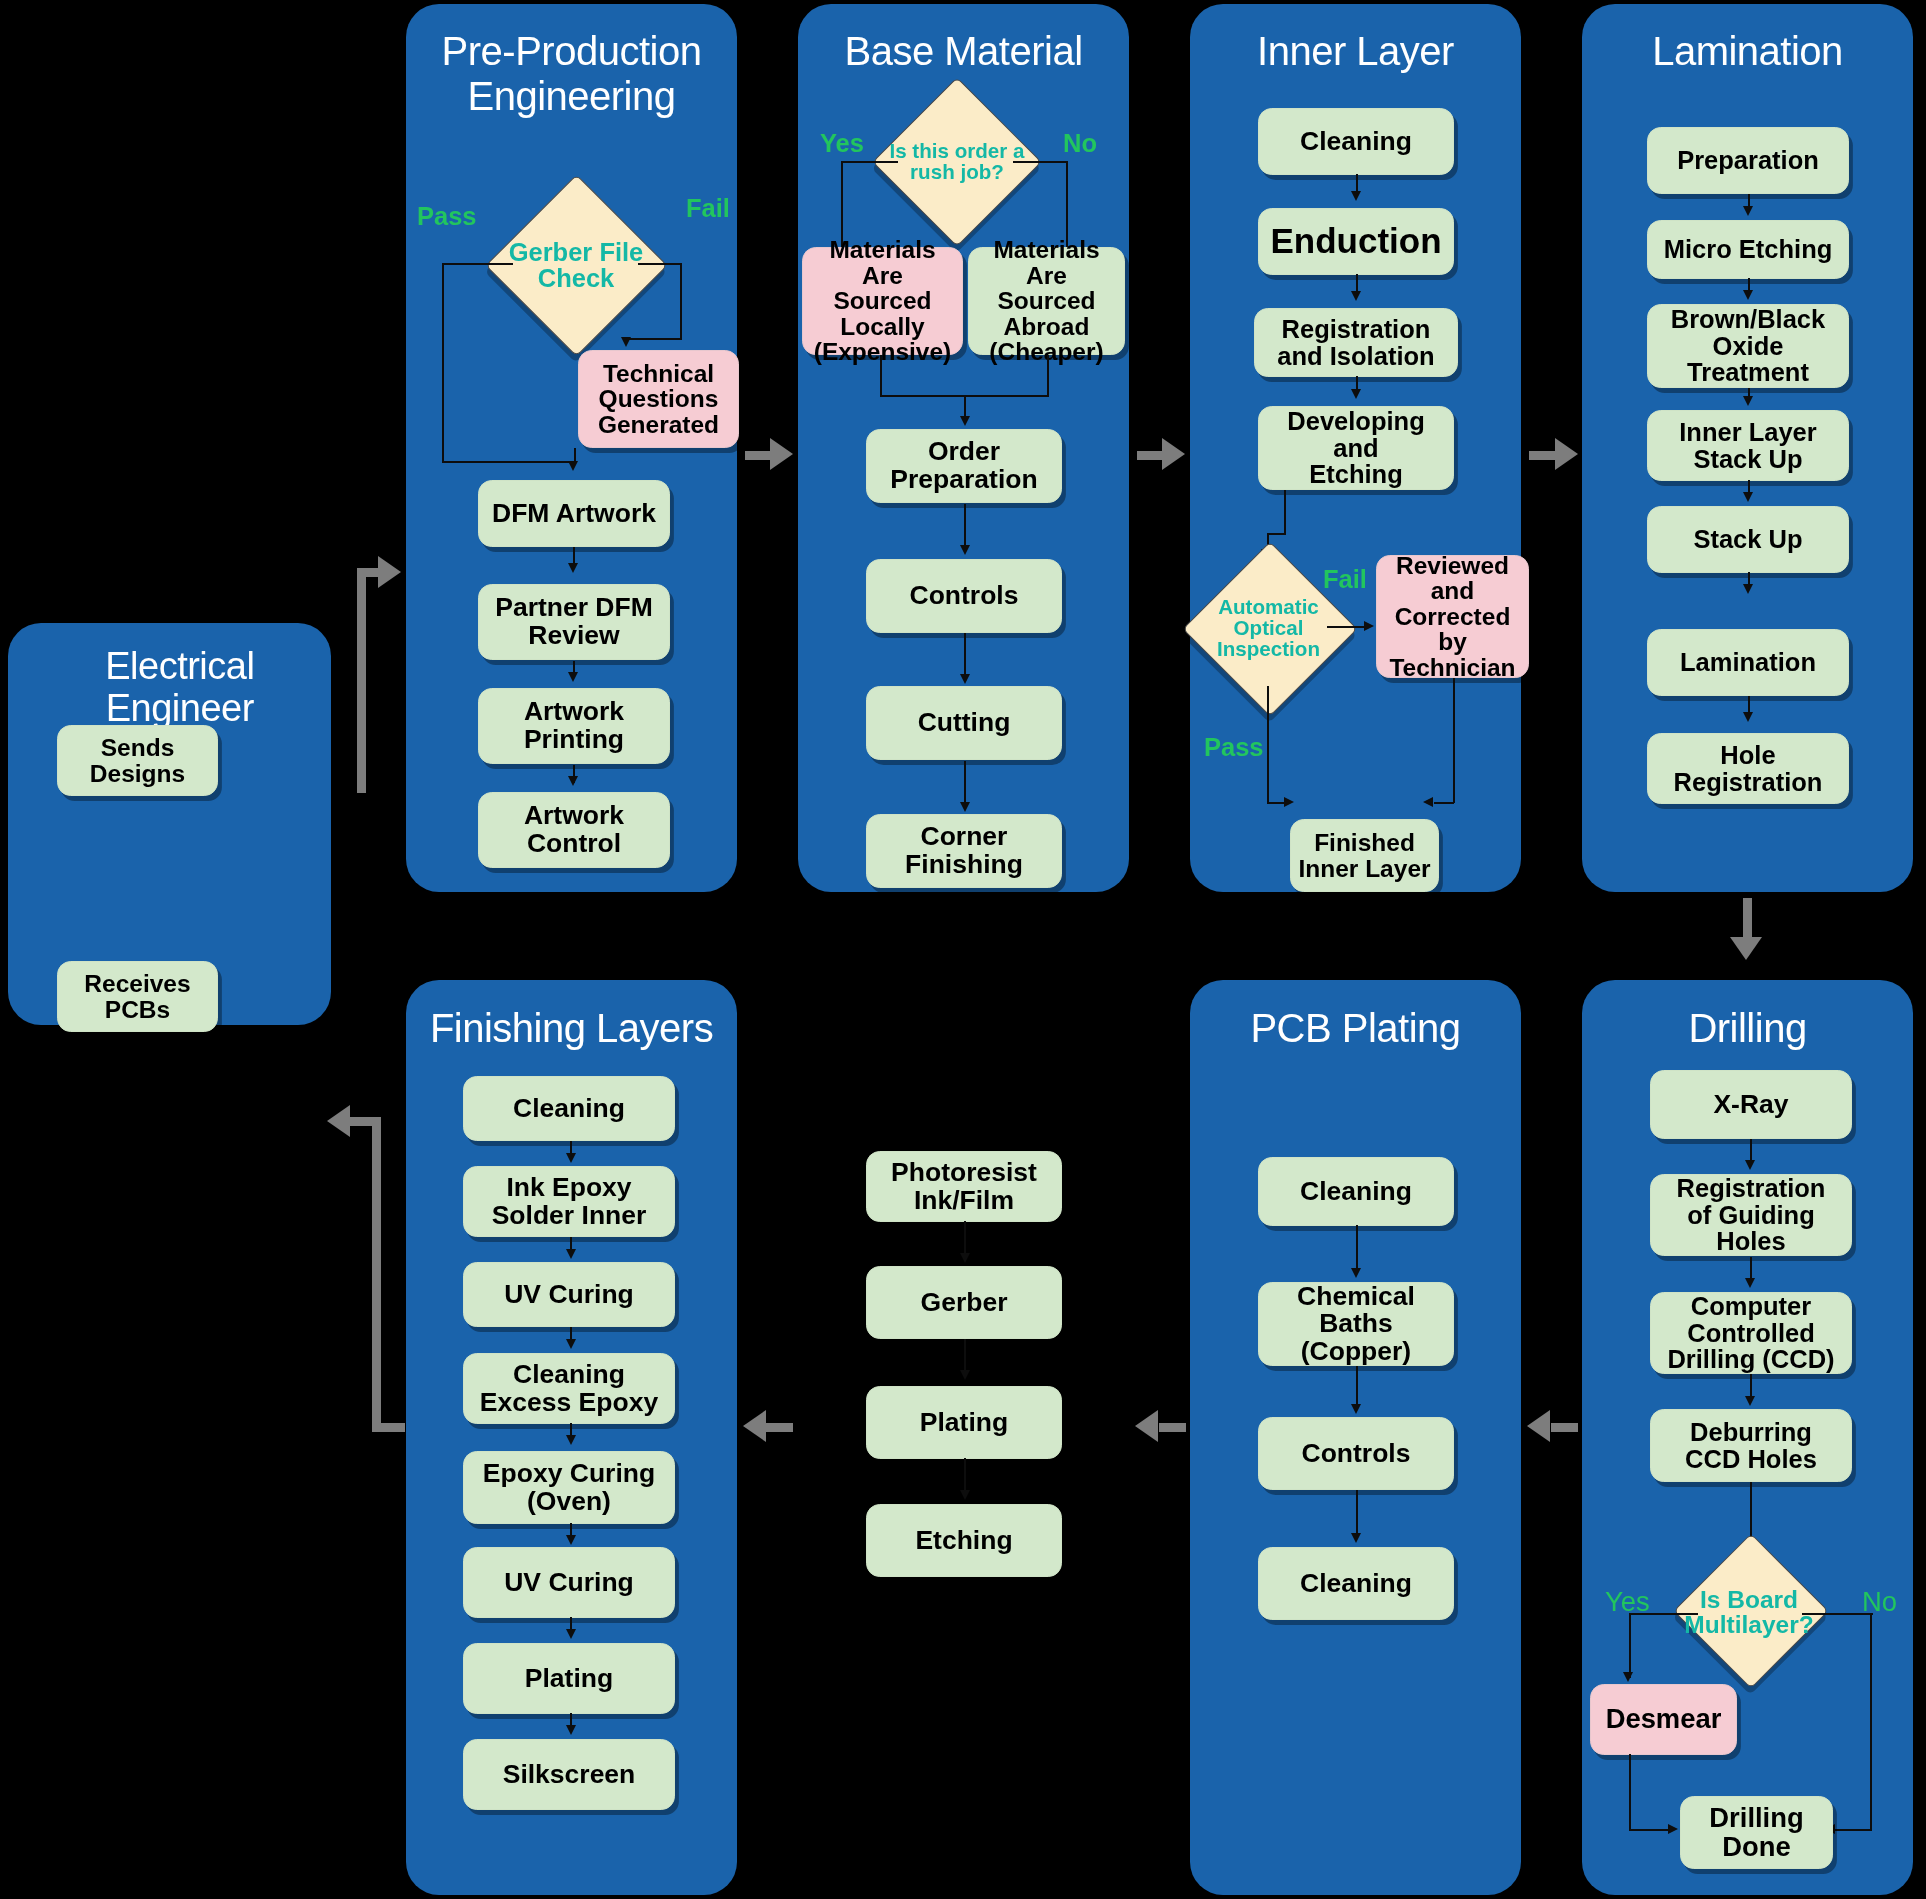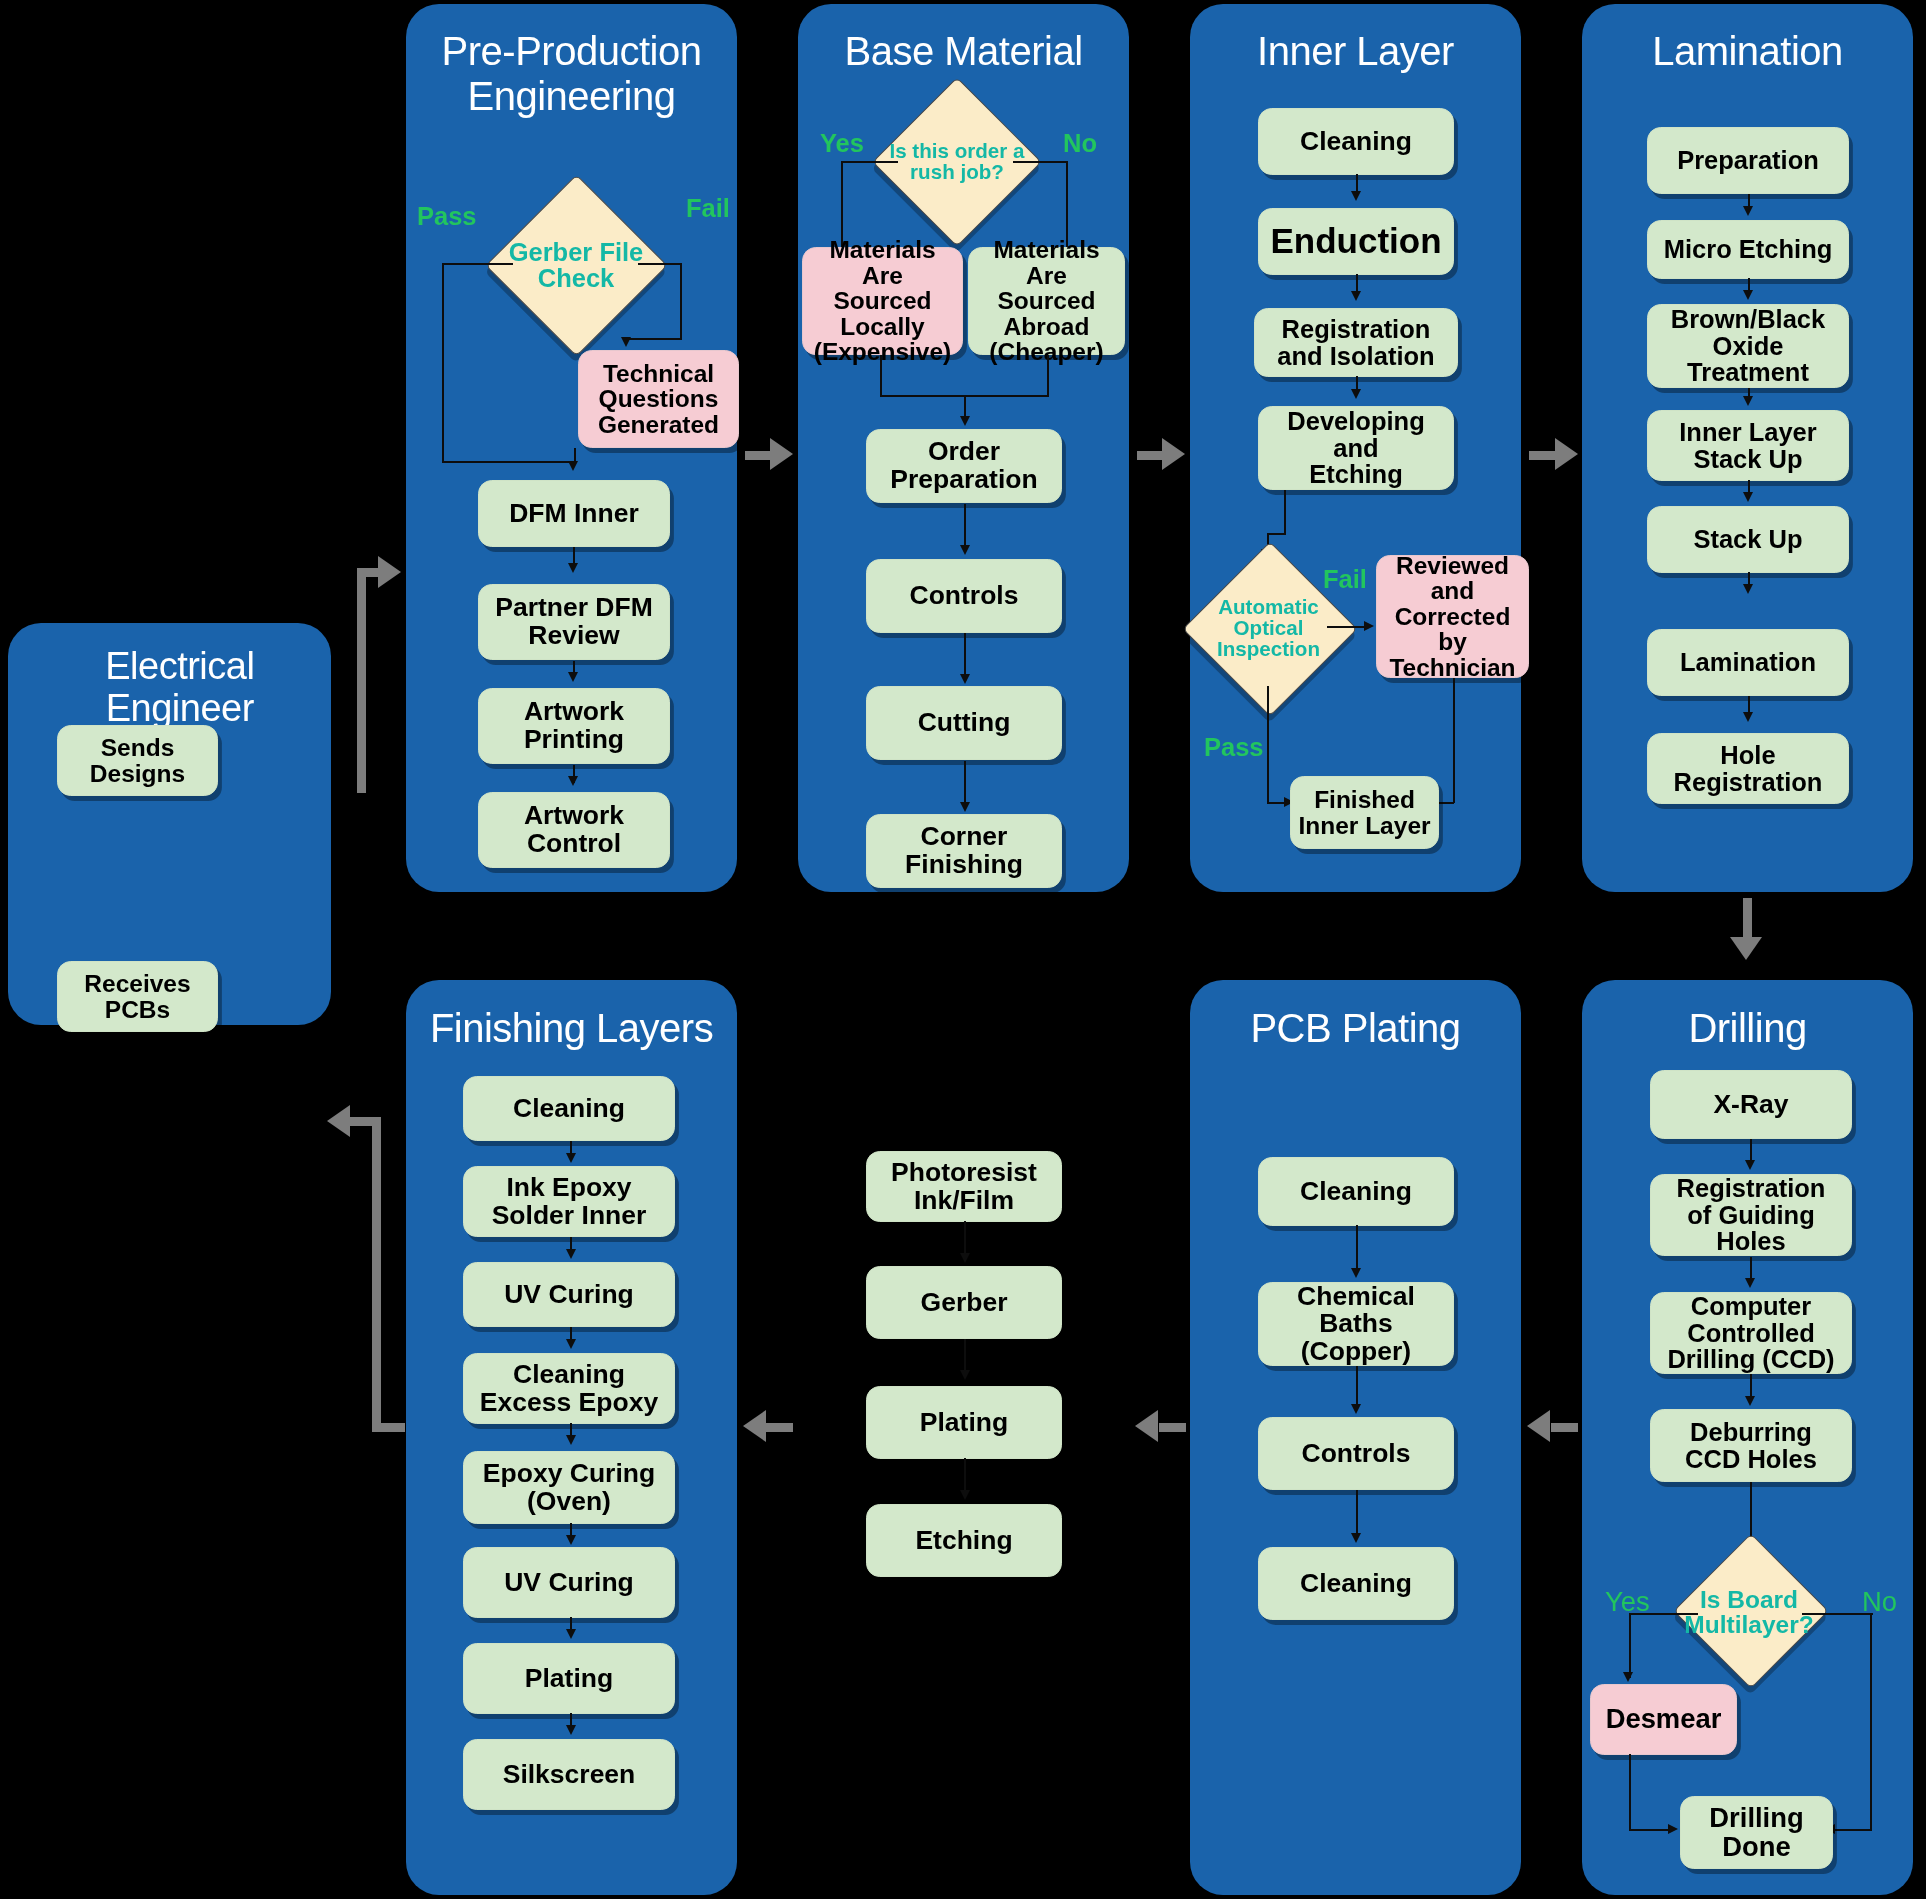--- a/index.html
+++ b/index.html
@@ -119,21 +119,21 @@
   <div class="ln lnh" style="left:442px; top:461px; width:133px;"></div>
 
   <div class="ln lnh" style="left:638px; top:263px; width:44px;"></div>
   <div class="ln lnv" style="left:680px; top:263px; height:76px;"></div>
   <div class="ln lnh" style="left:627px; top:338px; width:55px;"></div>
   <div class="arrow-d" style="left:621px; top:337px;"></div>
 
   <div class="ln lnv" style="left:574px; top:448px; height:15.7px;"></div>
   <div class="arrow-d" style="left:568px; top:461px;"></div>
 
-  <div class="node n-green" style="left:478px; top:480px; width:192px; height:67px; font-size:26.5px;">DFM Inner</div>
+  <div class="node n-green" style="left:478px; top:480px; width:192px; height:67px; font-size:26.5px;">DFM Artwork</div>
   <div class="ln lnv" style="left:573px; top:547px; height:21.6px;"></div>
   <div class="arrow-d" style="left:568px; top:563px;"></div>
 
   <div class="node n-green" style="left:478px; top:584px; width:192px; height:76px; font-size:26.5px;">Partner DFM
 Review</div>
   <div class="ln lnv" style="left:573px; top:661px; height:15.7px;"></div>
   <div class="arrow-d" style="left:568px; top:672px;"></div>
 
   <div class="node n-green" style="left:478px; top:688px; width:192px; height:76px; font-size:26.5px;">Artwork
 Printing</div>
@@ -235,21 +235,21 @@
 Technician</div>
 
   <div class="ln lnv" style="left:1267px; top:686px; height:118px;"></div>
   <div class="ln lnh" style="left:1267px; top:802px; width:21.6px;"></div>
   <div class="arrow-r" style="left:1284px; top:797px;"></div>
 
   <div class="ln lnv" style="left:1453px; top:678px; height:125px;"></div>
   <div class="ln lnh" style="left:1434px; top:802px; width:19.6px;"></div>
   <div class="arrow-l" style="left:1423px; top:797px;"></div>
 
-  <div class="node n-green" style="left:1290px; top:776px; width:149px; height:73px; font-size:24.5px;">Finished
+  <div class="node n-green" style="left:1290px; top:819px; width:149px; height:73px; font-size:24.5px;">Finished
 Inner Layer</div>
 
   <div class="lane" style="left:1582px; top:3.9px; width:331px; height:888px;">
     <div class="lane-title" style="top:25.5px;">Lamination</div>
   </div>
 
   <div class="node n-green" style="left:1647px; top:127px; width:202px; height:67px; font-size:25.5px;">Preparation</div>
   <div class="ln lnv" style="left:1748px; top:194px; height:15.7px;"></div>
   <div class="arrow-d" style="left:1743px; top:206px;"></div>
 

